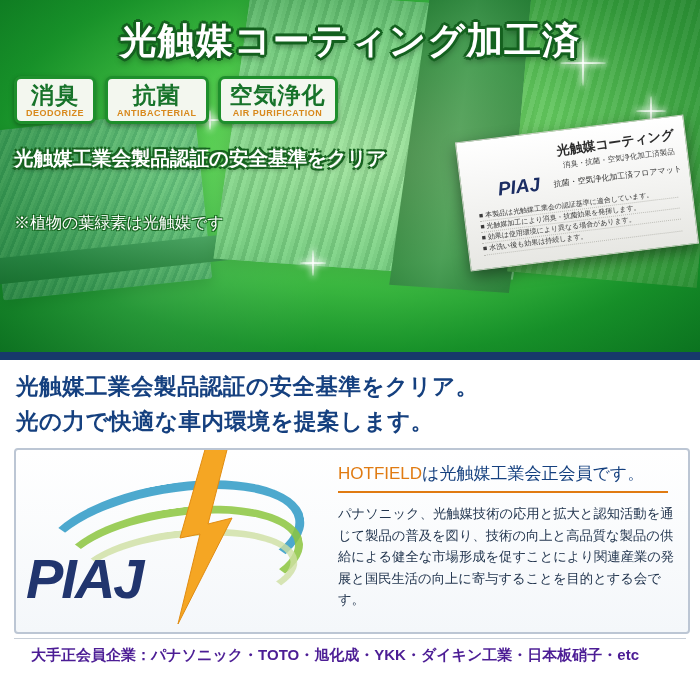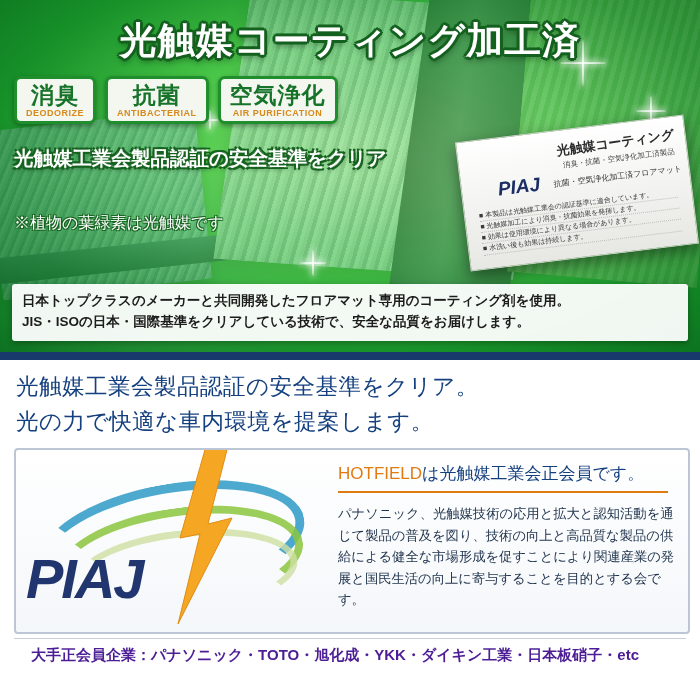--- a/index.html
+++ b/index.html
@@ -245,21 +245,21 @@
   .bottom {
     position: absolute;
     left: 0; top: 360px;
     width: 700px; height: 340px;
     background: #ffffff;
   }
   .blue-head {
     position: absolute;
     left: 16px; top: 10px;
     font-size: 22.5px;
-    font-weight: normal;
+    font-weight: bold;
     color: #15407f;
     line-height: 1.55;
     letter-spacing: .5px;
   }
 
   
   .piaj-panel {
     position: absolute;
     left: 14px; top: 88px;
     width: 672px; height: 182px;
@@ -404,24 +404,20 @@
       <div class="t-piaj">PIAJ</div>
       <div class="t-piaj-sub">抗菌・空気浄化加工済フロアマット</div>
       <div class="t-lines">
         <div class="t-line">■ 本製品は光触媒工業会の認証基準に適合しています。</div>
         <div class="t-line">■ 光触媒加工により消臭・抗菌効果を発揮します。</div>
         <div class="t-line">■ 効果は使用環境により異なる場合があります。</div>
         <div class="t-line">■ 水洗い後も効果は持続します。</div>
       </div>
     </div>
 
-    <div class="infobox">
-      <div>日本トップクラスのメーカーと共同開発したフロアマット専用のコーティング剤を使用。</div>
-      <div>JIS・ISOの日本・国際基準をクリアしている技術で、安全な品質をお届けします。</div>
-    </div>
   </div>
 
   <div class="navy-bar"></div>
 
   <div class="bottom">
     <div class="blue-head">
       <div>光触媒工業会製品認証の安全基準をクリア。</div>
       <div>光の力で快適な車内環境を提案します。</div>
     </div>
 

